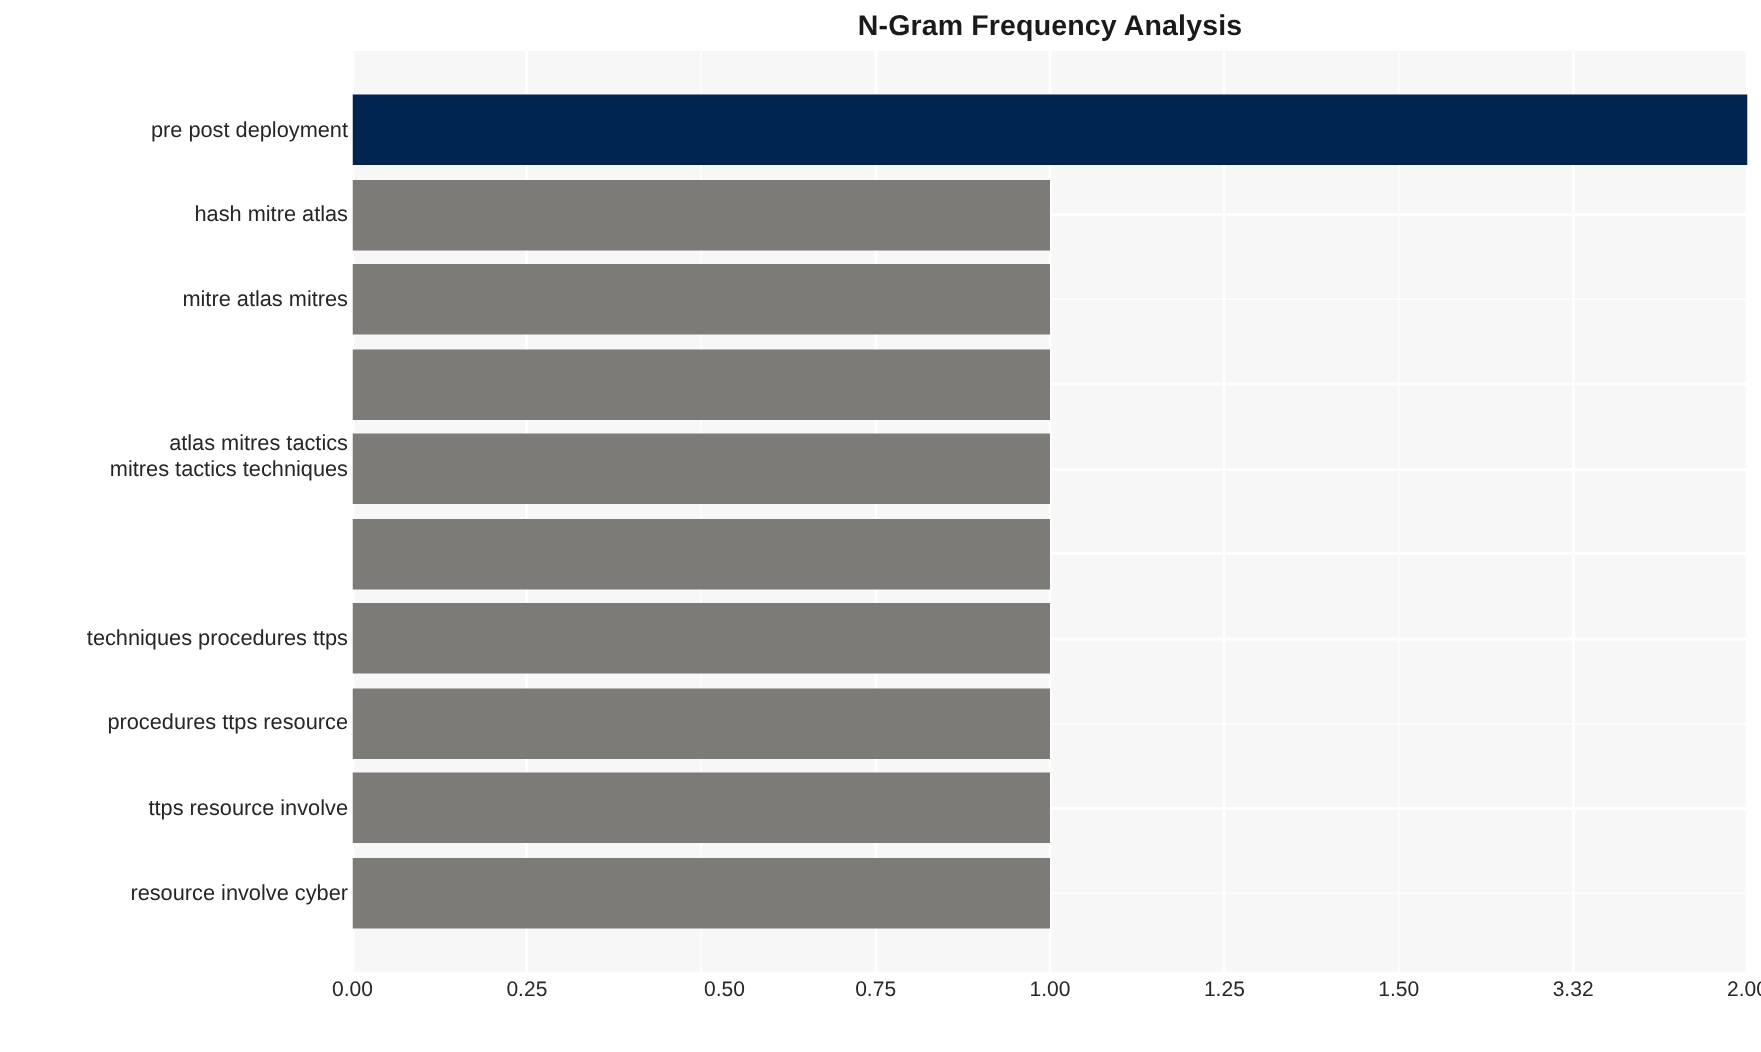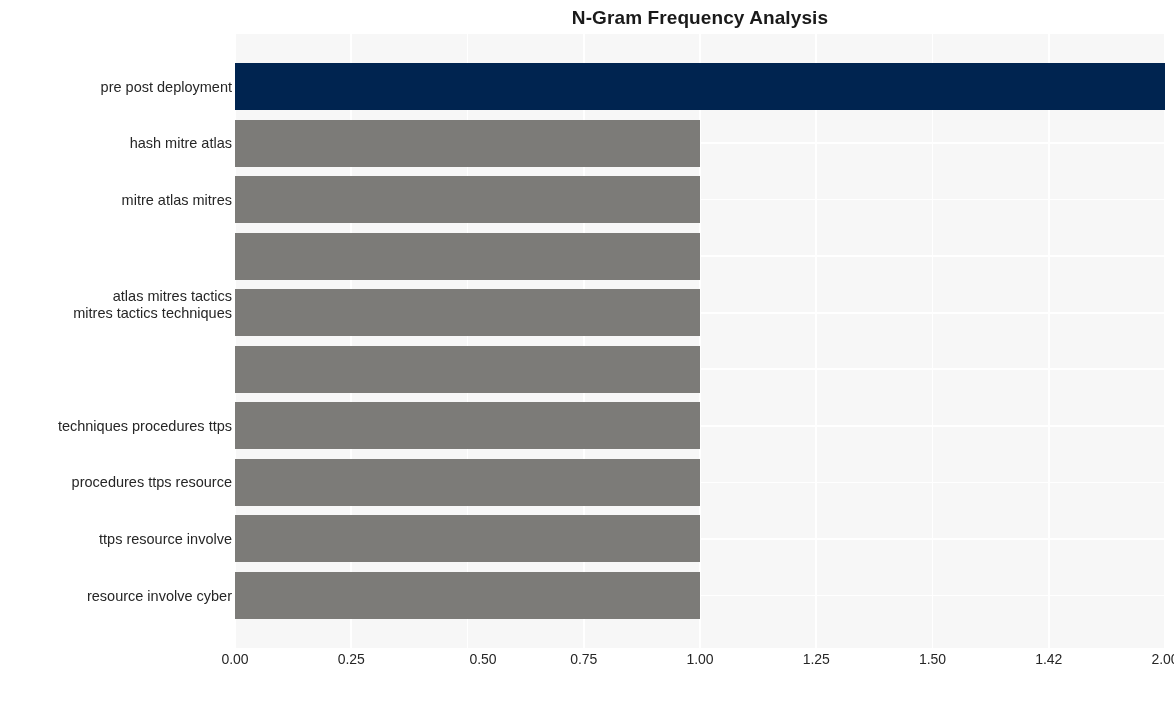--- a/index.html
+++ b/index.html
@@ -176,18 +176,18 @@
   </div>
 
   <div id="x-axis-labels">
       <div class="xtick" style="left: 0px;">0.00</div>
       <div class="xtick" style="left: 116.25px;">0.25</div>
       <div class="xtick" style="left: 248px; text-align: center;">0.50</div>
       <div class="xtick" style="left: 348.75px;">0.75</div>
       <div class="xtick" style="left: 465px;">1.00</div>
       <div class="xtick" style="left: 581.25px;">1.25</div>
       <div class="xtick" style="left: 697.5px;">1.50</div>
-      <div class="xtick" style="left: 813.75px;">1.42</div>
+      <div class="xtick" style="left: 813.75px;">3.32</div>
       <div class="xtick" style="left: 930px;">2.00</div>
     </div>
 
 
 </div>
 
 </body></html>

